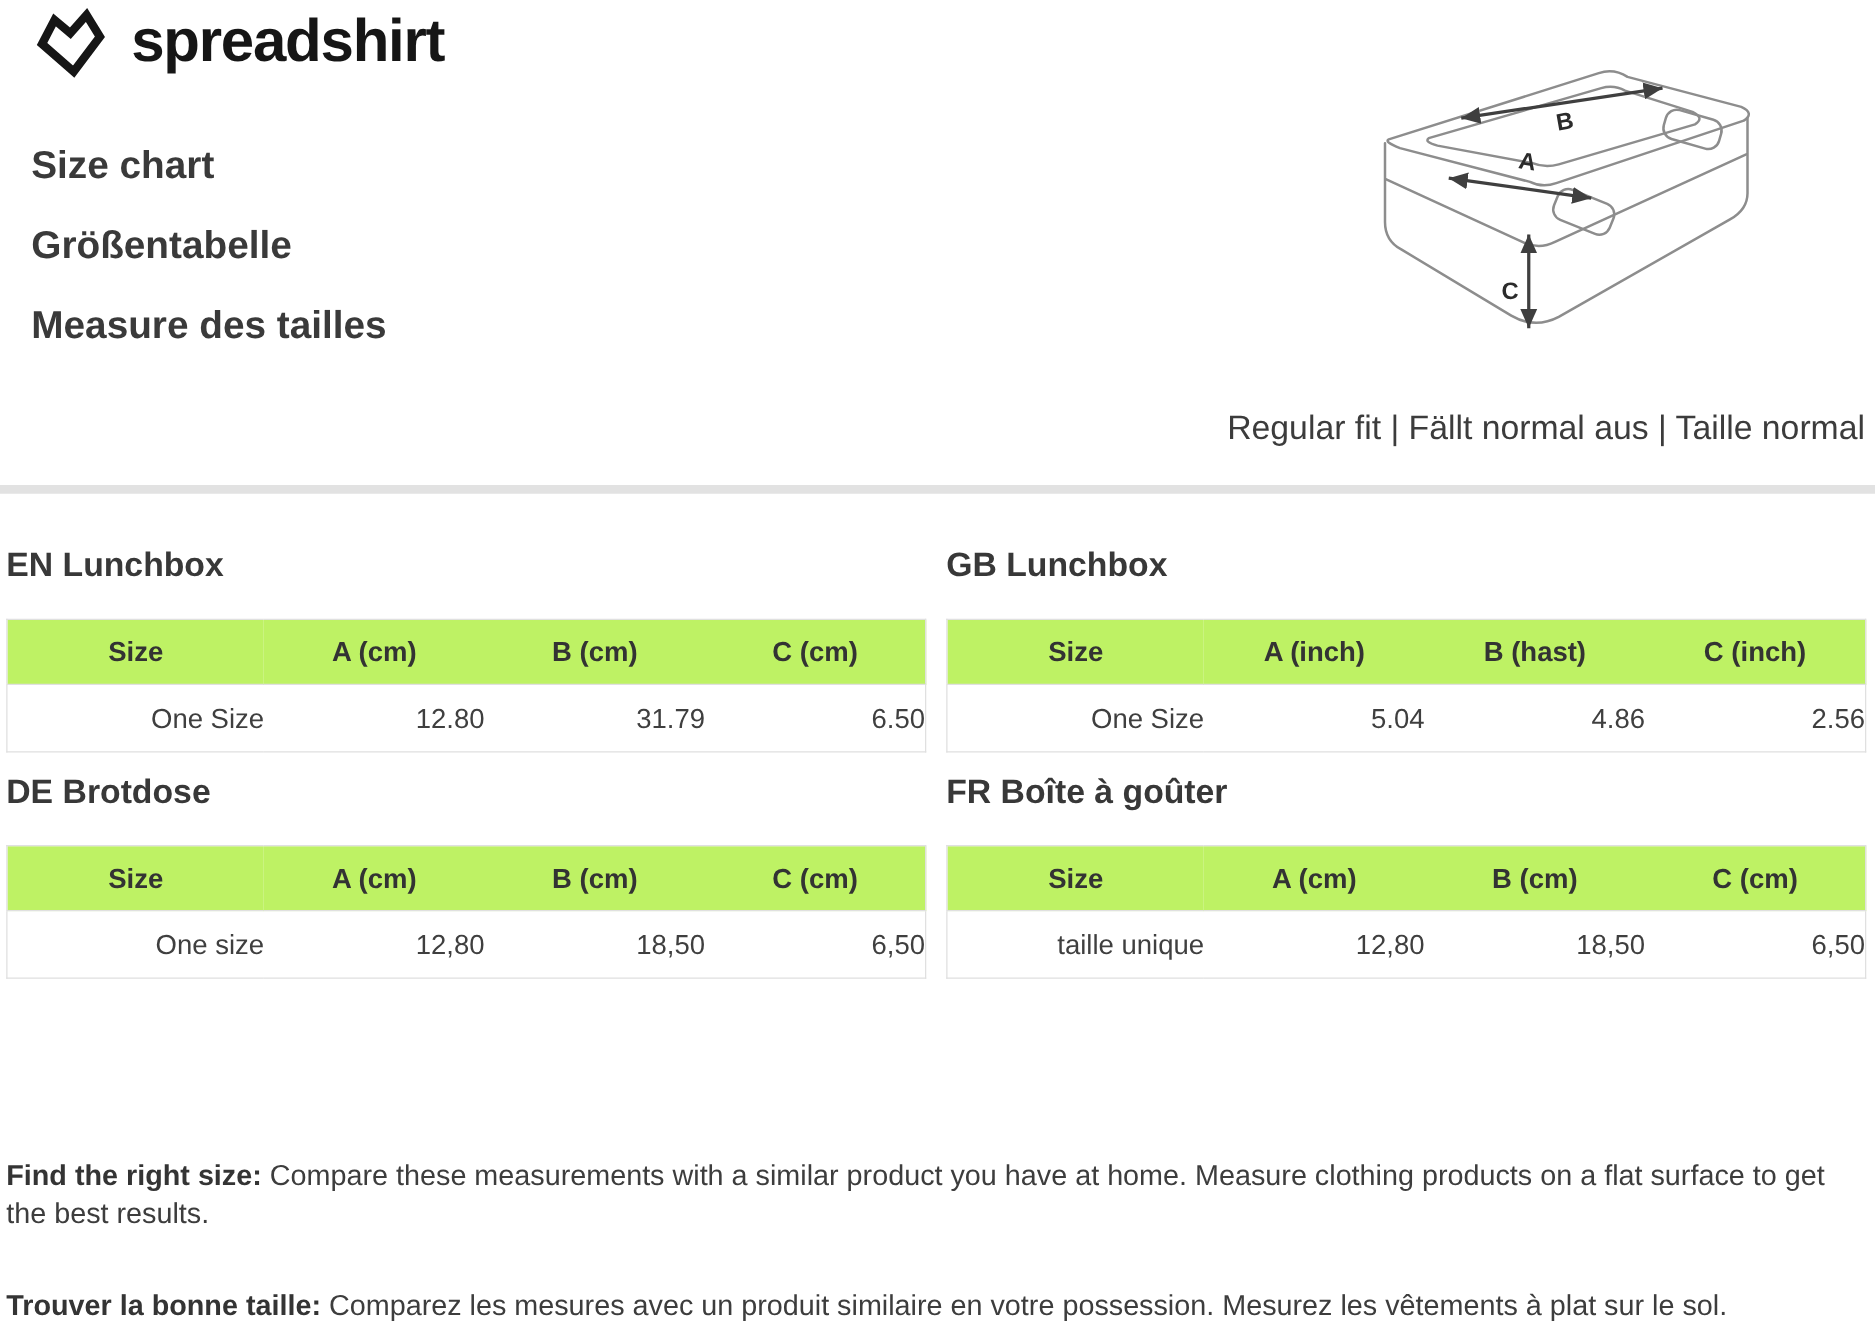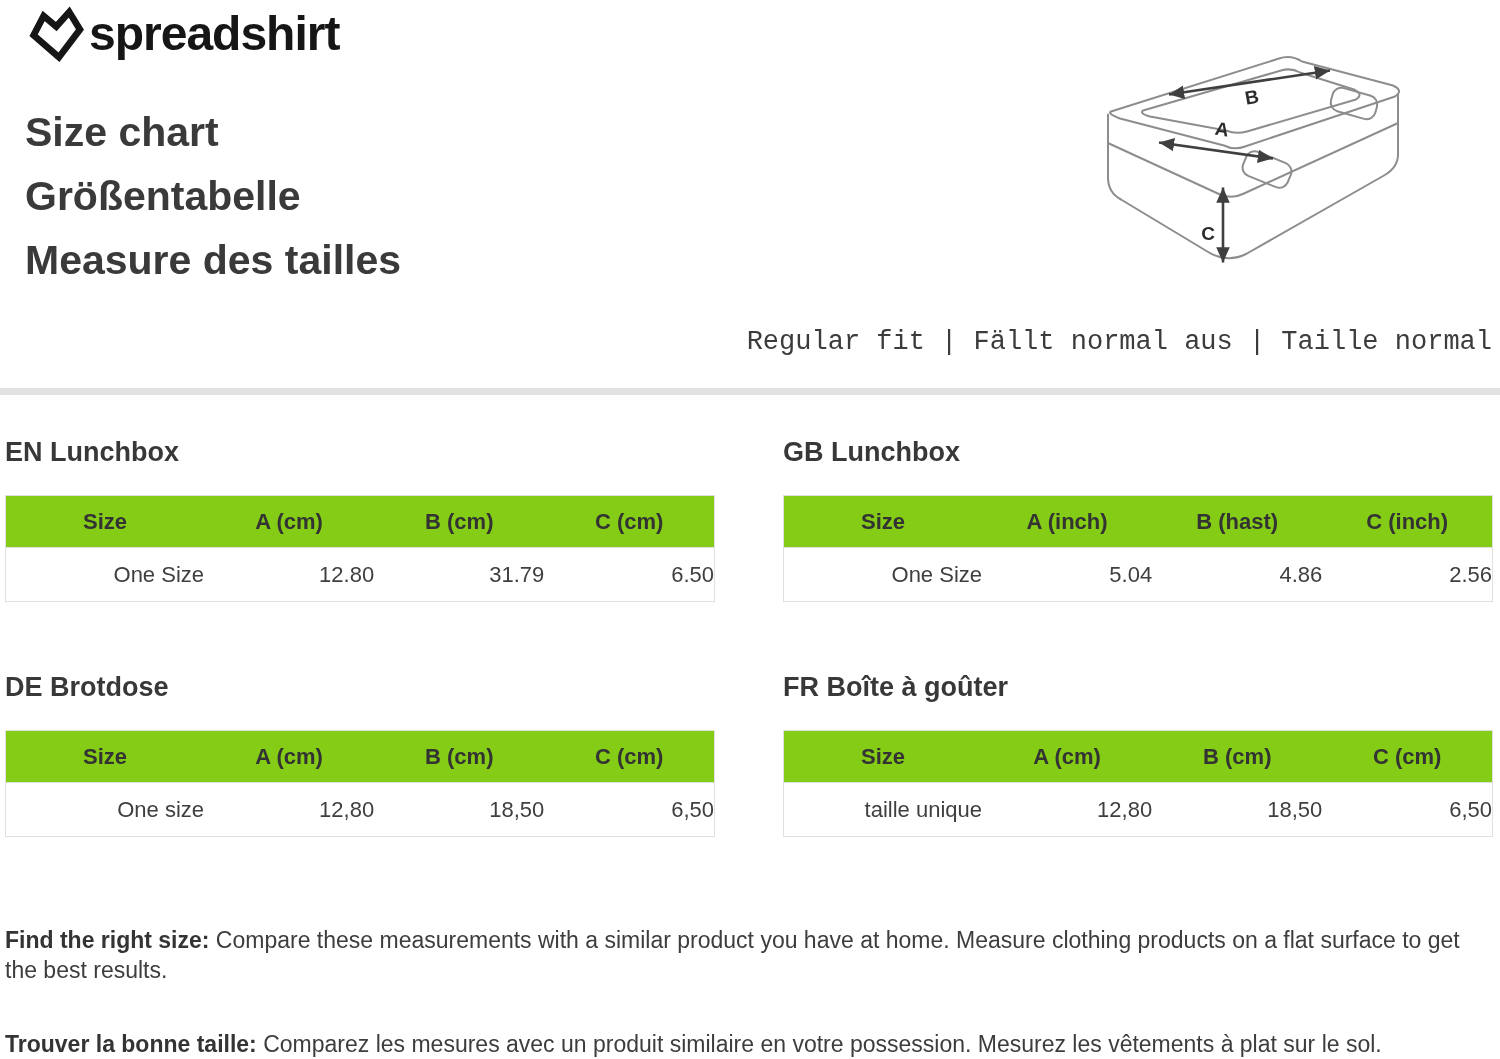--- a/index.html
+++ b/index.html
@@ -6,48 +6,48 @@
   html,body { background:#ffffff; }
   body {
     font-family:"Liberation Sans","DejaVu Sans",sans-serif;
     color:#3a3a3a;
     width:1500px; height:1059px;
     position:relative; overflow:hidden;
   }
   .page { position:absolute; inset:0; background:#fff; }
 
   
-  .logo { position:absolute; left:25px; top:4px; display:flex; align-items:center; }
+  .logo { position:absolute; left:25px; top:4px; display:flex; align-items:center; gap:16px; }
   .logo svg { display:block; }
   .logo-text { font-size:48px; font-weight:700; color:#161616; letter-spacing:-1px; line-height:58px; }
 
   
   .titles { position:absolute; left:25px; top:100px; }
-  .titles h1 { font-size:41px; font-weight:700; color:#3a3a3a; line-height:64px; }
+  .titles h1 { font-size:31px; font-weight:700; color:#3a3a3a; line-height:64px; }
 
   
   .diagram { position:absolute; left:1095px; top:52px; width:320px; height:235px; }
 
   
-  .fit-note { position:absolute; right:8px; top:327px; font-size:27px; color:#3c3c3c;font-family:Liberation Mono, monospace; }
+  .fit-note { position:absolute; right:8px; top:327px; font-size:27px; color:#3c3c3c; }
 
   
   .divider { position:absolute; left:0; top:388px; width:100%; height:7px; background:#e2e2e2; }
 
   
   .content {
     position:absolute; left:5px; top:437px; width:1488px;
-    display:grid; grid-template-columns:1fr 1fr; column-gap:68px; row-gap:70px;
+    display:grid; grid-template-columns:1fr 1fr; column-gap:68px; row-gap:70px;gap:16px;
   }
   .size-section h2 { font-size:27px; font-weight:700; color:#383838; margin-bottom:27px; }
   table { width:100%; border-collapse:collapse; border:1px solid #e0e0e0; }
   col.c-size { width:28%; }
   col.c-dim  { width:24%; }
   th {
-    background:#84cc16; border-bottom:1px solid #e0e0e0;
+    background:#bef264; border-bottom:1px solid #e0e0e0;
     height:52px; font-size:22px; font-weight:700; color:#333; text-align:center;
   }
   td { height:54px; font-size:22px; color:#3f3f3f; text-align:right; background:#fff; }
 
   
   .tips { position:absolute; left:5px; top:881px; width:1490px; }
   .tips p { font-size:23px; line-height:30px; color:#3d3d3d; margin-bottom:12px;margin-top:44px; }
   .tips strong { font-weight:700; color:#343434; }
 </style>
 </head>

